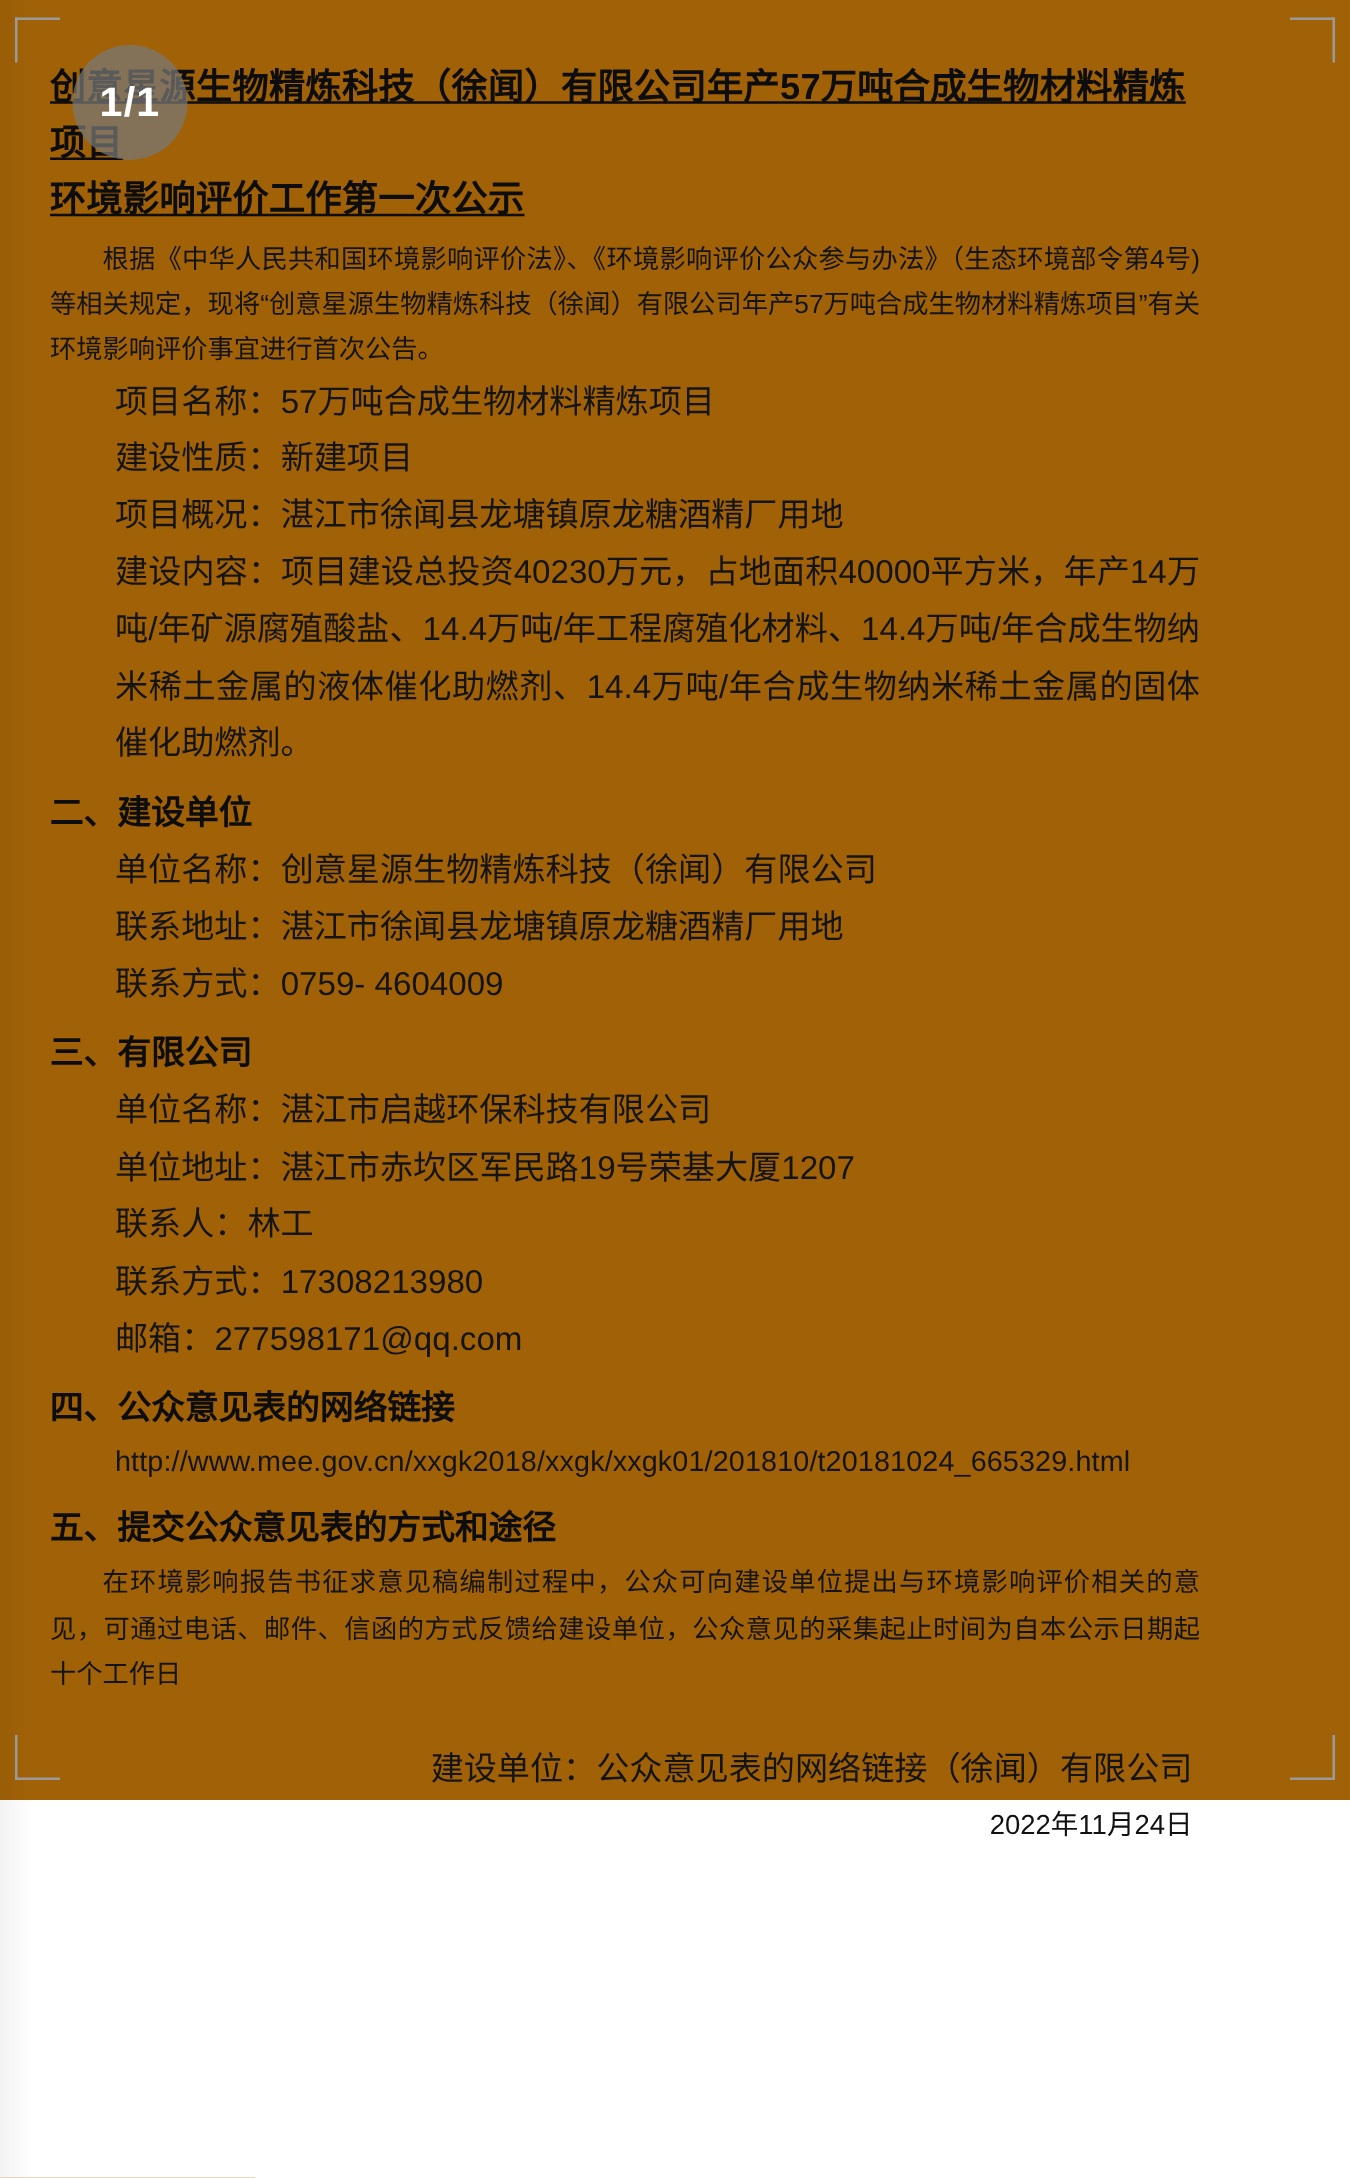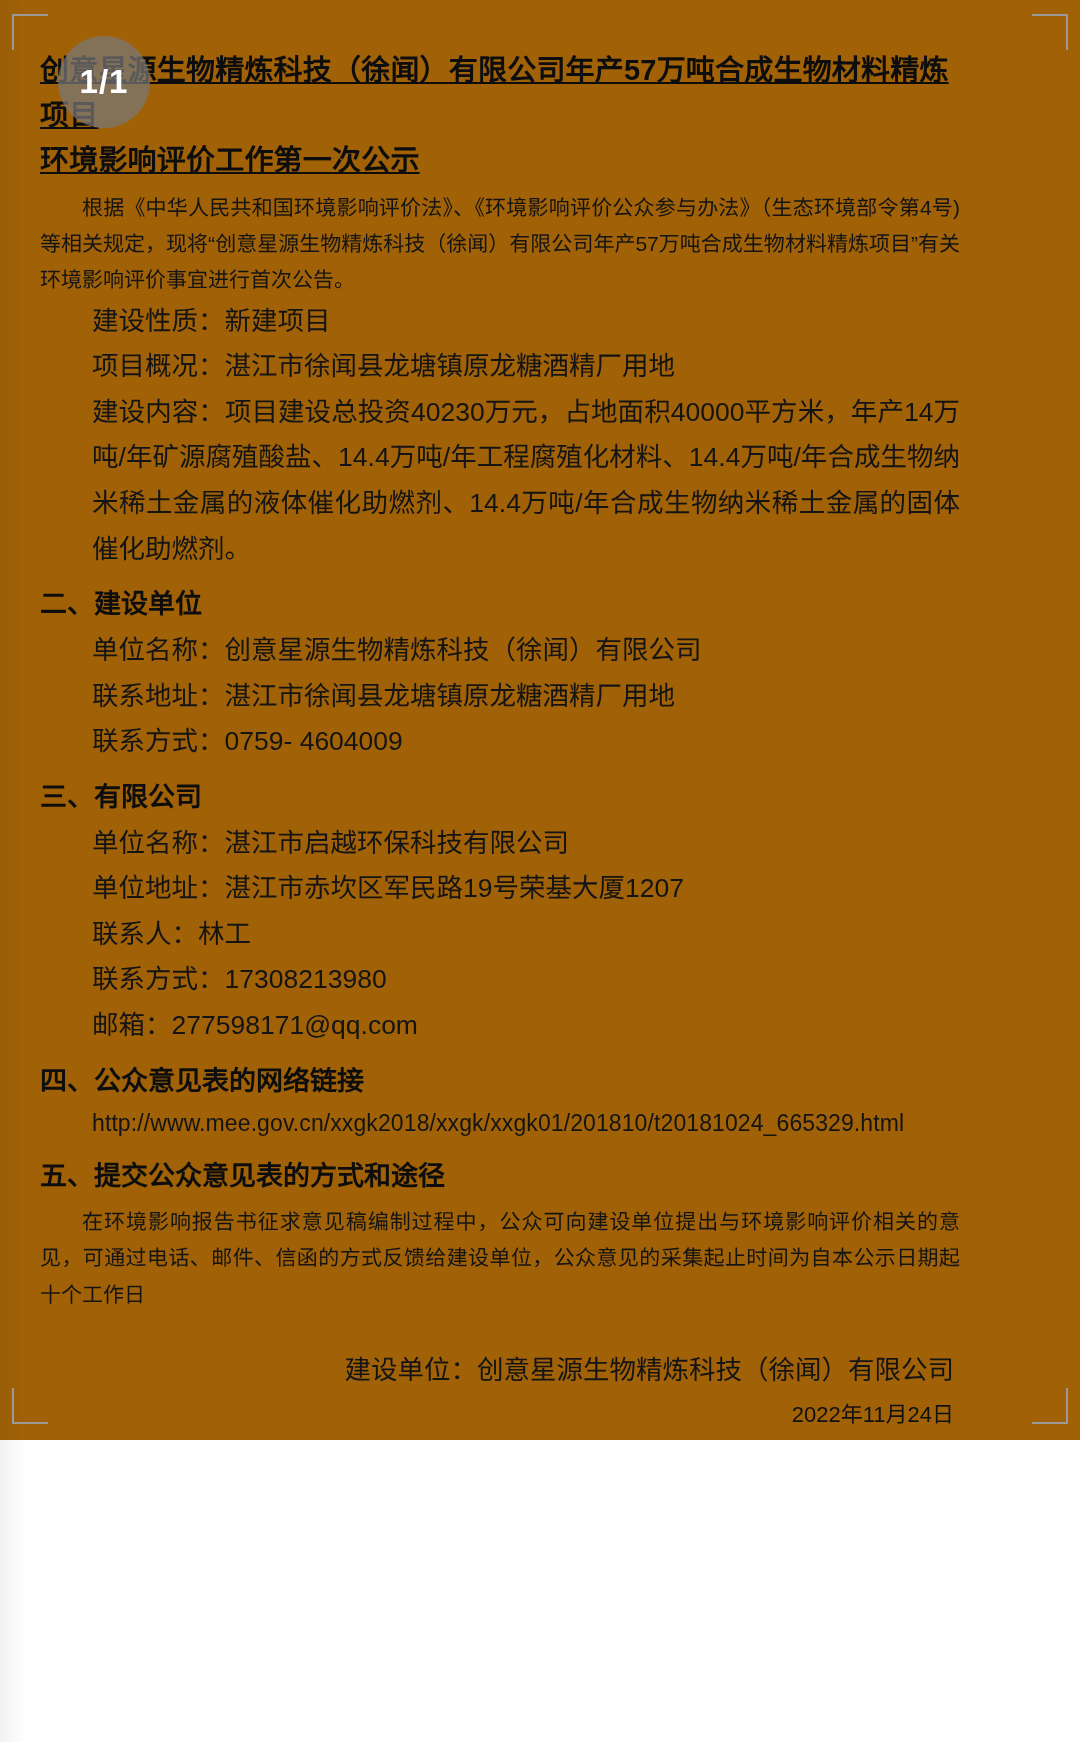--- a/index.html
+++ b/index.html
@@ -151,20 +151,23 @@
   <div class="content">
 
     <h1 class="doc-title">
       <span>创意星源生物精炼科技（徐闻）有限公司年产57万吨合成生物材料精炼项目</span>
       <span class="line2">环境影响评价工作第一次公示</span>
     </h1>
 
     <p class="para">根据《中华人民共和国环境影响评价法》、《环境影响评价公众参与办法》（生态环境部令第4号)等相关规定，现将“创意星源生物精炼科技（徐闻）有限公司年产57万吨合成生物材料精炼项目”有关环境影响评价事宜进行首次公告。</p>
 
     <p class="field">
+      <span>项目名称：</span><span>57万吨合成生物材料精炼项目</span>
+    </p>
+    <p class="field">
       <span>建设性质：</span><span>新建项目</span>
     </p>
     <p class="field">
       <span>项目概况：</span><span>湛江市徐闻县龙塘镇原龙糖酒精厂用地</span>
     </p>
     <p class="field hang">
       <span>建设内容：</span><span>项目建设总投资40230万元，占地面积40000平方米，年产14万吨/年矿源腐殖酸盐、14.4万吨/年工程腐殖化材料、14.4万吨/年合成生物纳米稀土金属的液体催化助燃剂、14.4万吨/年合成生物纳米稀土金属的固体催化助燃剂。</span>
     </p>
 
     <h2 class="section">二、建设单位</h2>
@@ -194,17 +197,17 @@
     <p class="field">
       <span>邮箱：</span><span>277598171@qq.com</span>
     </p>
 
     <h2 class="section">四、公众意见表的网络链接</h2>
     <div class="link-line">http://www.mee.gov.cn/xxgk2018/xxgk/xxgk01/201810/t20181024_665329.html</div>
 
     <h2 class="section">五、提交公众意见表的方式和途径</h2>
     <p class="para">在环境影响报告书征求意见稿编制过程中，公众可向建设单位提出与环境影响评价相关的意见，可通过电话、邮件、信函的方式反馈给建设单位，公众意见的采集起止时间为自本公示日期起十个工作日</p>
 
-    <div class="signature">建设单位：创意星源生物精炼科技（徐闻）有限公司</div>
+    <div class="signature">建设单位：公众意见表的网络链接（徐闻）有限公司</div>
     <div class="sig-date">2022年11月24日</div>
 
   </div>
 </div>
 
 </body></html>

